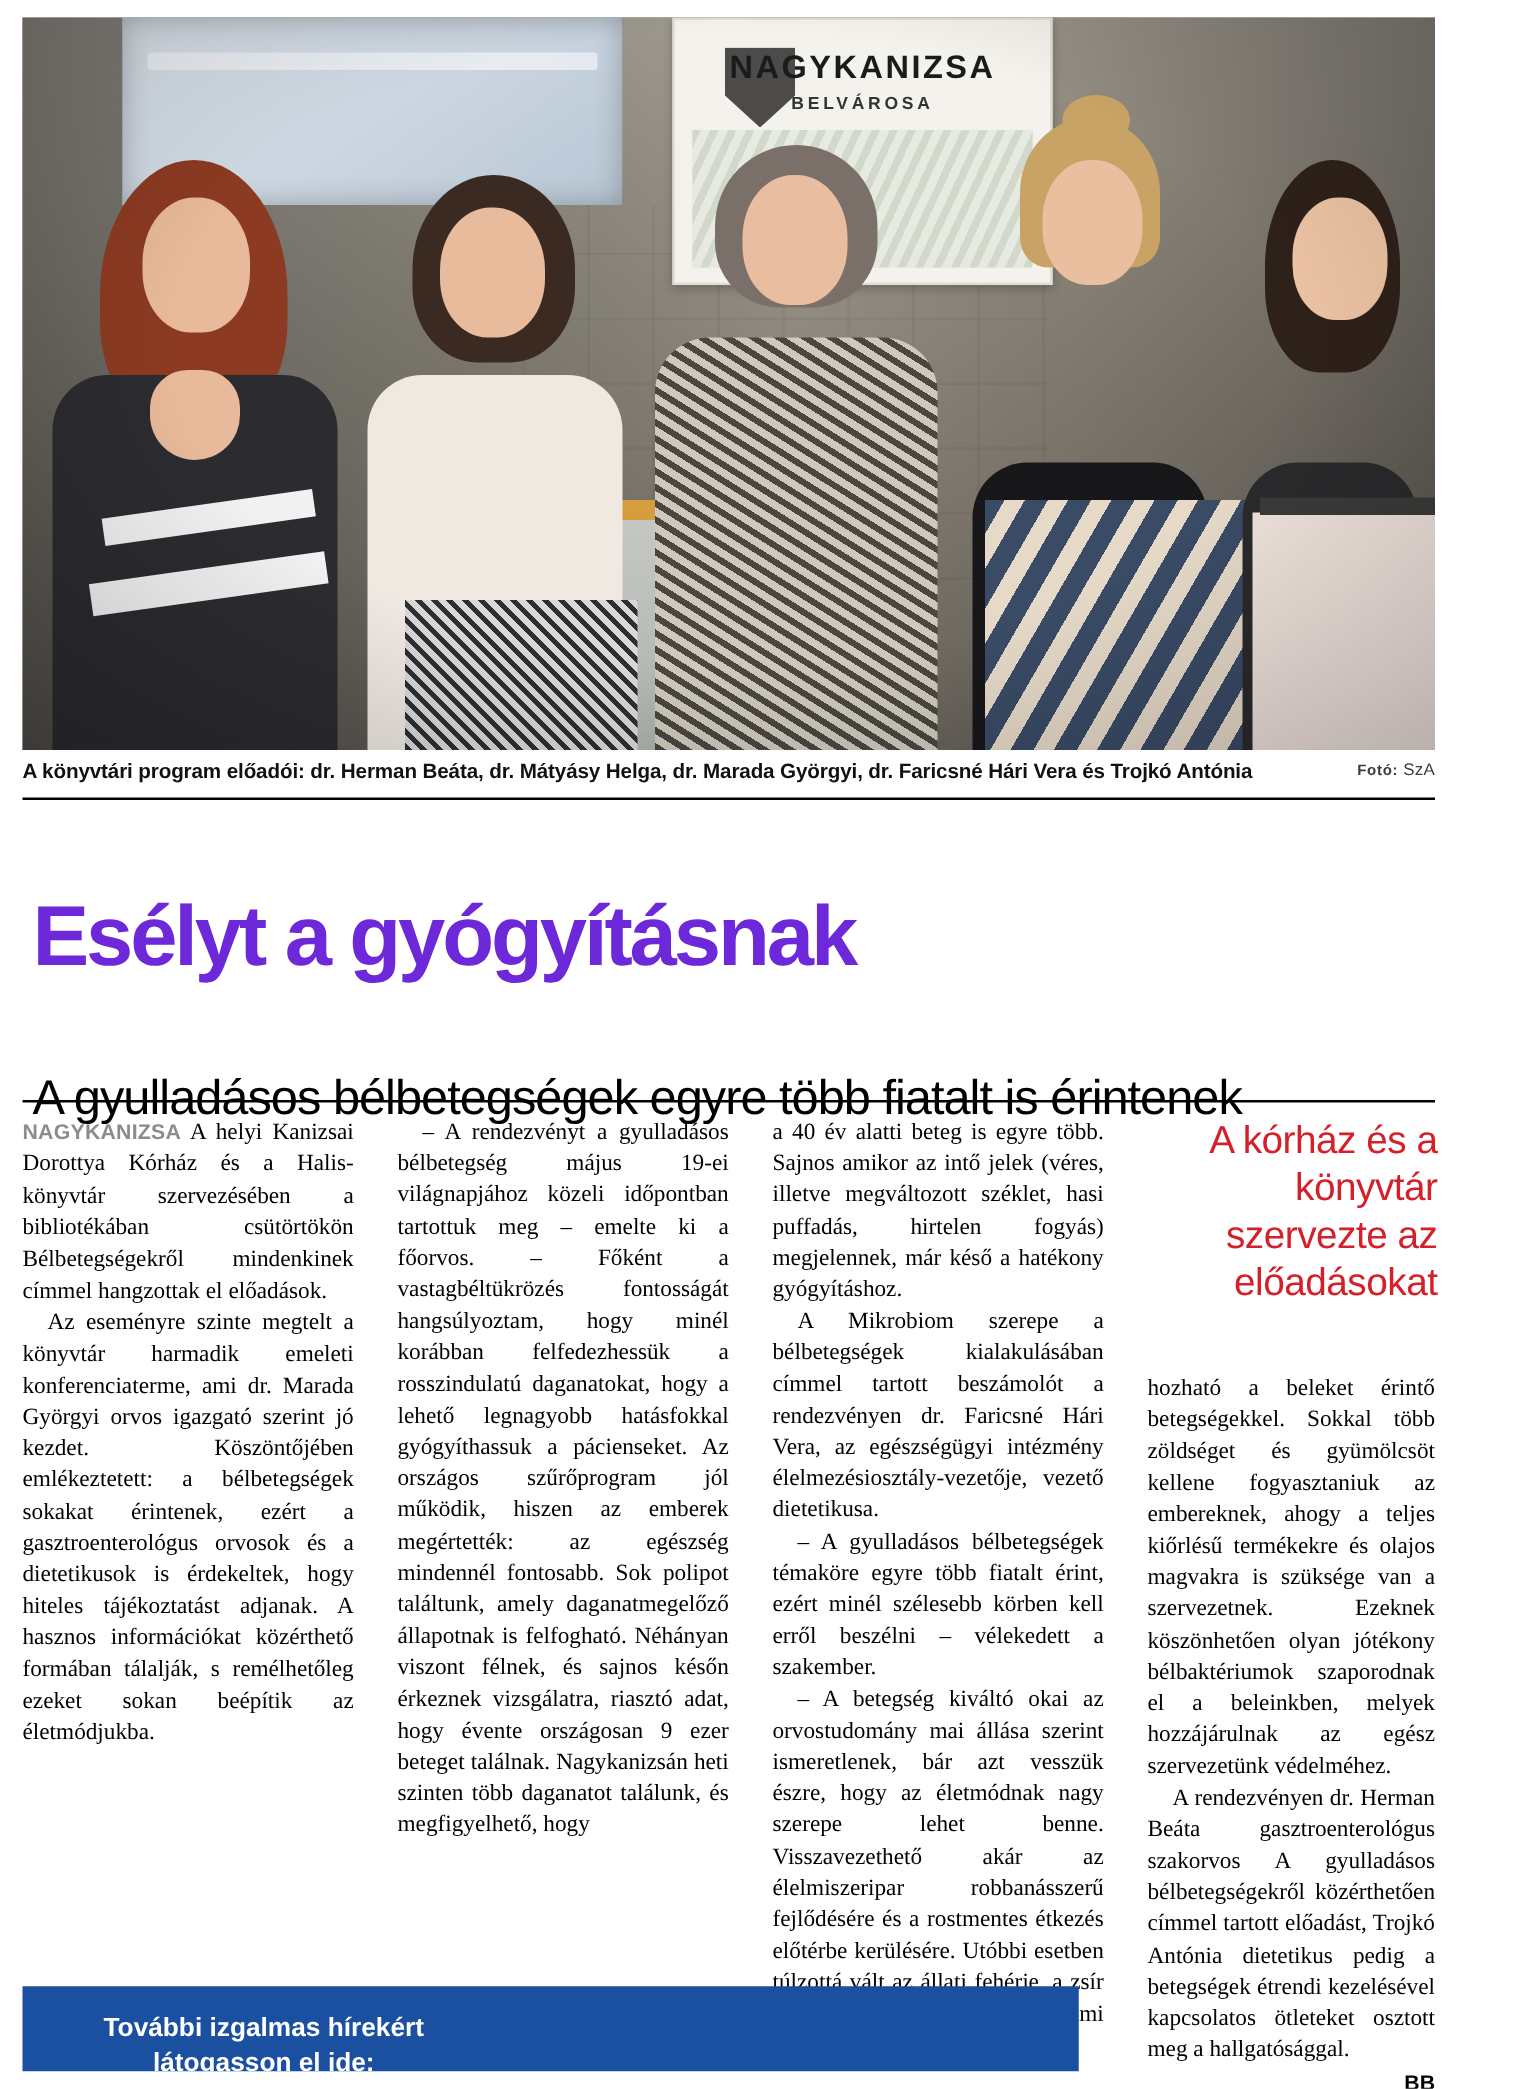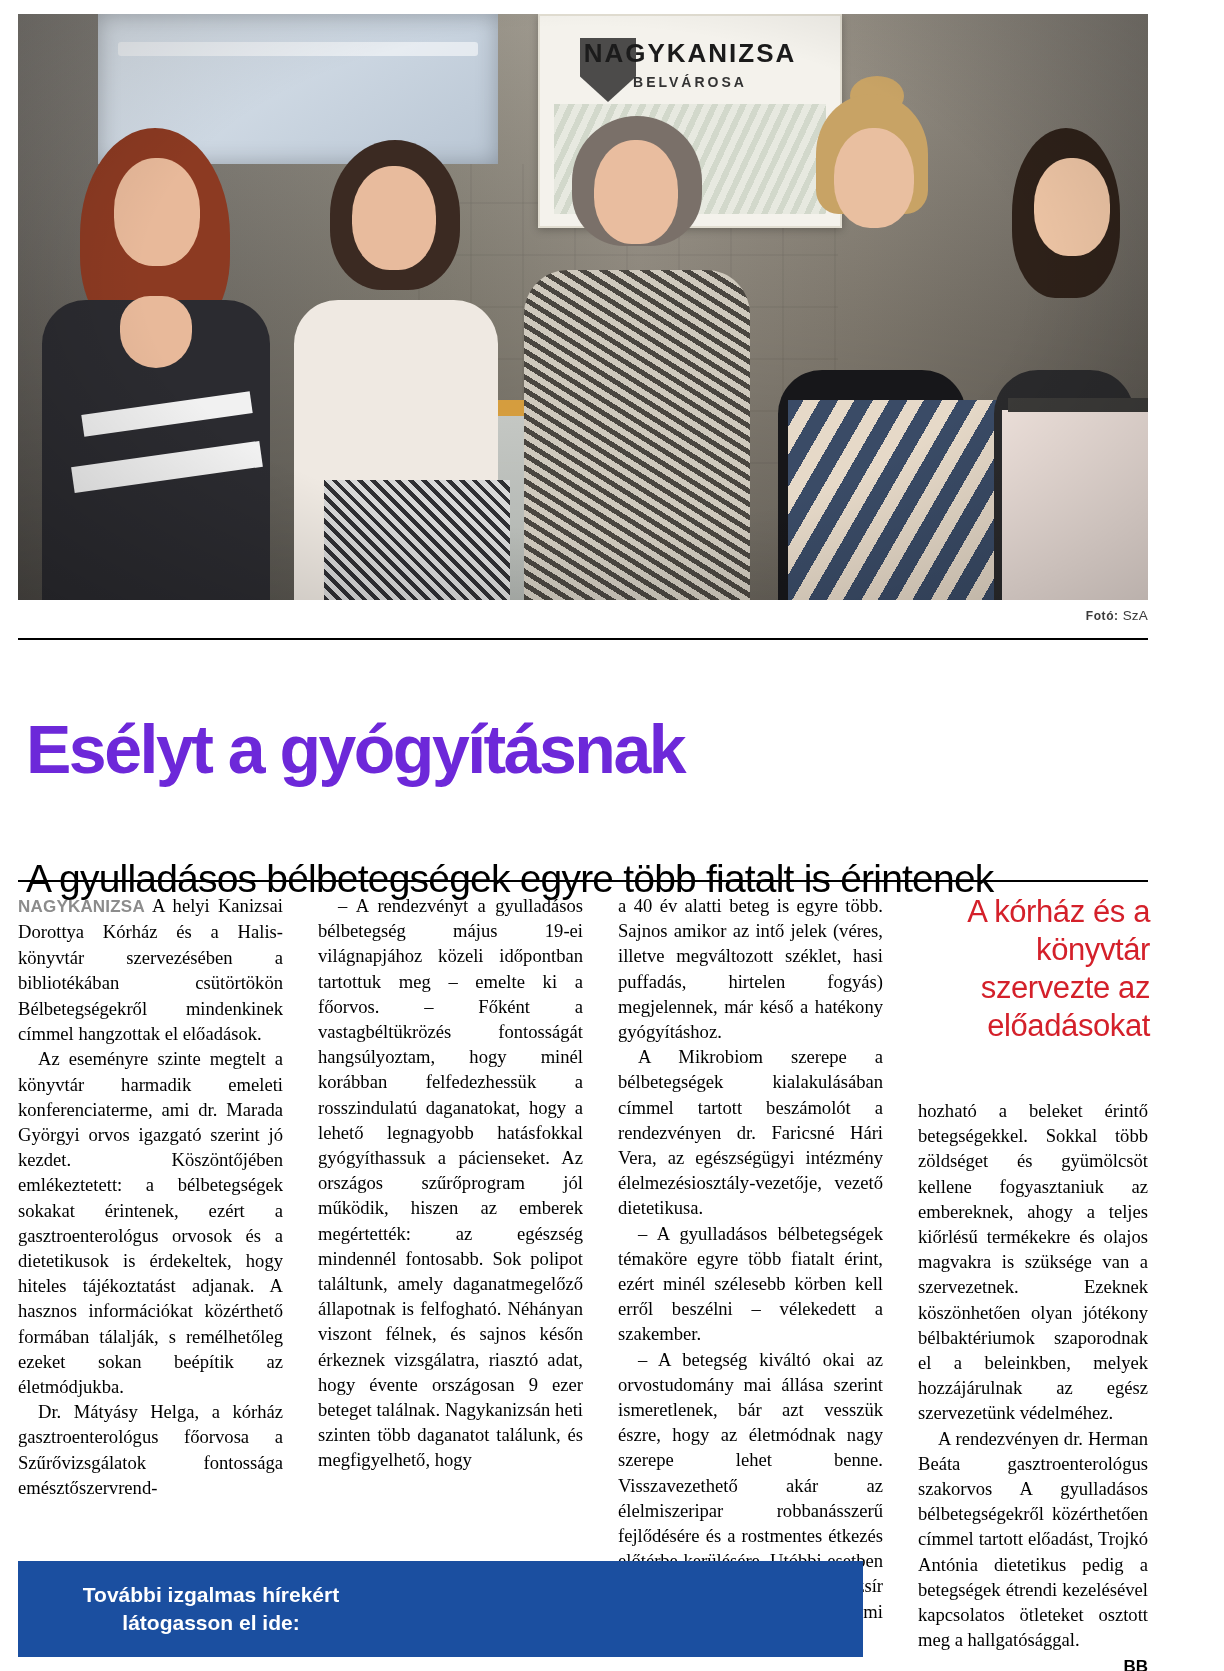--- a/index.html
+++ b/index.html
@@ -270,21 +270,21 @@
     float: right;
     margin-top: 2px;
   }
 
   
   .ad {
     position: absolute;
     left: 18px;
     bottom: 14px;
     width: 845px;
-    height: 96px;
+    height: 68px;
     background: #1b4fa0;
     overflow: hidden;
   }
   .ad .adtext {
     position: absolute;
     left: 28px;
     top: 20px;
     width: 330px;
     color: #fff;
     font-family: "Liberation Sans", sans-serif;
@@ -380,34 +380,34 @@
       </div>
       <div class="photo-vignette"></div>
     </div>
   </div>
 
   <div class="caption">
     <span class="credit">
       <b>Fotó:</b>
       <span>SzA</span>
     </span>
+    <span>A könyvtári program előadói: dr. Herman Beáta, dr. Mátyásy Helga, dr. Marada Györgyi, dr. Faricsné Hári Vera és Trojkó Antónia</span>
   </div>
 
   <div class="rule rule-top"></div>
 
   <h1 class="headline">Esélyt a gyógyításnak</h1>
   <h2 class="subhead">A gyulladásos bélbetegségek egyre több fiatalt is érintenek</h2>
   <div class="rule rule-mid"></div>
 
   <div class="cols">
 
     <div class="col col1">
       <p class="first lead"><span class="kicker">NAGYKANIZSA</span><span> A helyi Kanizsai Dorottya Kórház és a Halis-könyvtár szervezésében a bibliotékában csütörtökön Bélbetegségekről mindenkinek címmel hangzottak el előadások.</span></p>
       <p>Az eseményre szinte megtelt a könyvtár harmadik emeleti konferenciaterme, ami dr. Marada Györgyi orvos igazgató szerint jó kezdet. Köszöntőjében emlékeztetett: a bélbetegségek sokakat érintenek, ezért a gasztroenterológus orvosok és a dietetikusok is érdekeltek, hogy hiteles tájékoztatást adjanak. A hasznos információkat közérthető formában tálalják, s remélhetőleg ezeket sokan beépítik az életmódjukba.</p>
-      <p>Dr. Mátyásy Helga, a kórház gasztroenterológus főorvosa a Szűrővizsgálatok fontossága emésztőszervrend-</p>
     </div>
 
     <div class="col col2">
       <p>– A rendezvényt a gyulladásos bélbetegség május 19-ei világnapjához közeli időpontban tartottuk meg – emelte ki a főorvos. – Főként a vastagbéltükrözés fontosságát hangsúlyoztam, hogy minél korábban felfedezhessük a rosszindulatú daganatokat, hogy a lehető legnagyobb hatásfokkal gyógyíthassuk a pácienseket. Az országos szűrőprogram jól működik, hiszen az emberek megértették: az egészség mindennél fontosabb. Sok polipot találtunk, amely daganatmegelőző állapotnak is felfogható. Néhányan viszont félnek, és sajnos későn érkeznek vizsgálatra, riasztó adat, hogy évente országosan 9 ezer beteget találnak. Nagykanizsán heti szinten több daganatot találunk, és megfigyelhető, hogy</p>
     </div>
 
     <div class="col col3">
       <p class="first">a 40 év alatti beteg is egyre több. Sajnos amikor az intő jelek (véres, illetve megváltozott széklet, hasi puffadás, hirtelen fogyás) megjelennek, már késő a hatékony gyógyításhoz.</p>
       <p>A Mikrobiom szerepe a bélbetegségek kialakulásában címmel tartott beszámolót a rendezvényen dr. Faricsné Hári Vera, az egészségügyi intézmény élelmezésiosztály-vezetője, vezető dietetikusa.</p>
       <p>– A gyulladásos bélbetegségek témaköre egyre több fiatalt érint, ezért minél szélesebb körben kell erről beszélni – vélekedett a szakember.</p>

